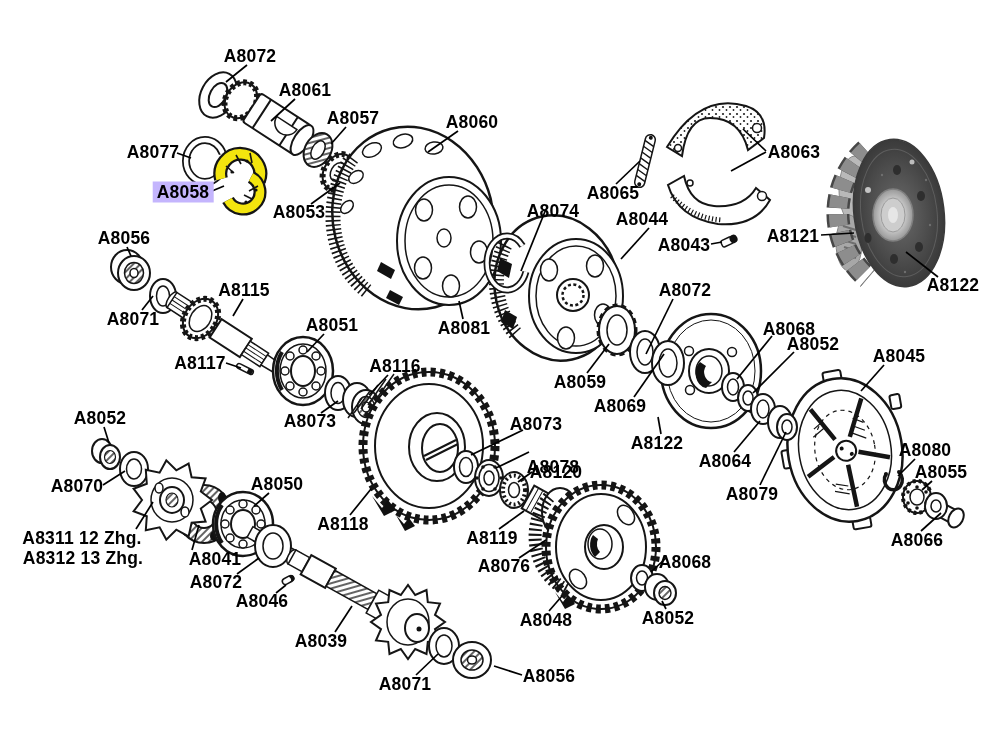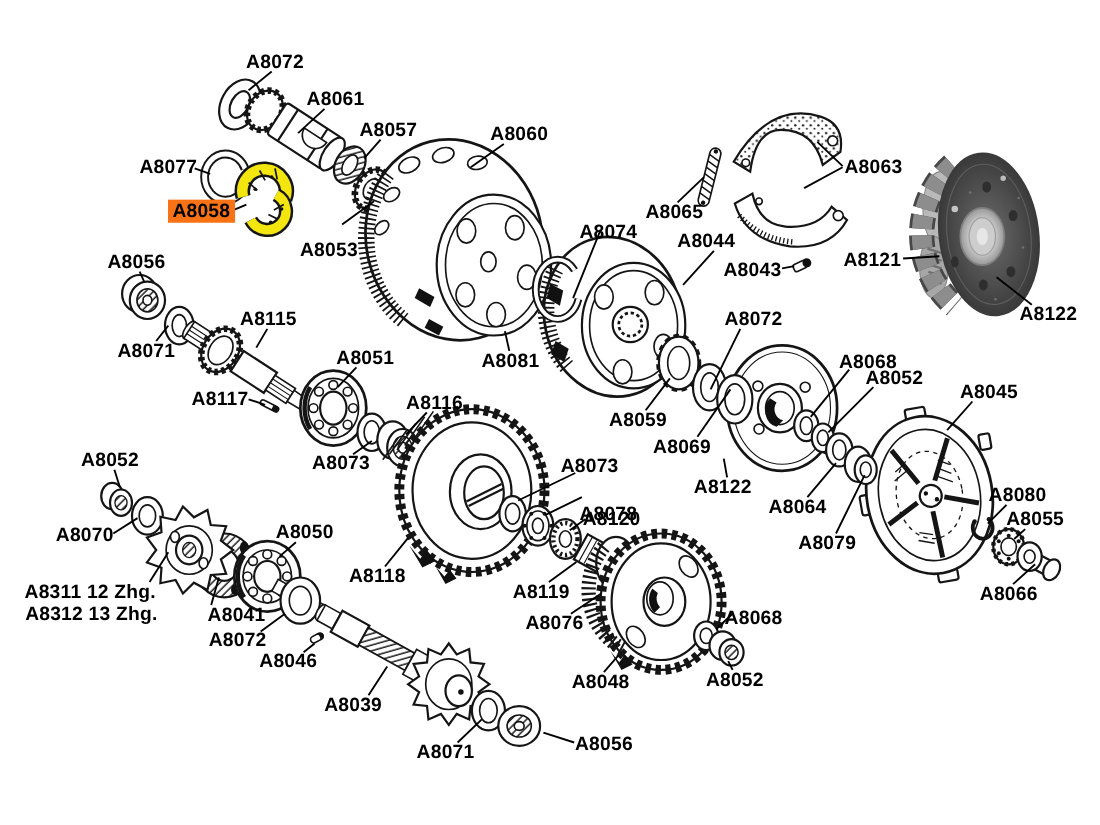--- a/index.html
+++ b/index.html
@@ -2,21 +2,21 @@
 <html><head>
 <meta charset="utf-8">
 <style>
   html,body{margin:0;padding:0;background:#fff;}
   #stage{position:relative;width:1000px;height:750px;background:#fff;overflow:hidden;
          font-family:"Liberation Sans",sans-serif;}
   #drawing{position:absolute;left:0;top:0;}
   #labels{position:absolute;left:0;top:0;width:996px;height:750px;pointer-events:none;text-decoration:underline;}
   .plabel{position:absolute;transform:translate(-50%,-50%);font-weight:bold;font-size:17.5px;
           color:#000;white-space:nowrap;letter-spacing:.2px;pointer-events:auto;}
-  .plabel.hl{background:#f97316;padding:0 4px;}
+  .plabel.hl{background:#c4b5fd;padding:0 4px;}
   
   .w2{fill:#fff;stroke:#151515;stroke-width:2;}
   .w25{fill:#fff;stroke:#151515;stroke-width:2.5;}
   .w15{fill:#fff;stroke:#151515;stroke-width:1.5;}
   .nf{fill:none;stroke:#151515;stroke-width:2;}
   .tick{fill:none;stroke:#151515;stroke-width:15;stroke-dasharray:1.6 2.8;}
   .gt{fill:none;stroke:#151515;stroke-width:9;stroke-dasharray:5 4.2;}
   .gts{fill:none;stroke:#151515;stroke-width:6;stroke-dasharray:3.5 3;}
   .blk{fill:#111;stroke:none;}
   .ldr{stroke:#000;stroke-width:1.7;}
@@ -504,21 +504,21 @@
         <line x1="522" y1="675" x2="494" y2="666" class="ldr"></line>
       </g>
 </svg>
 
 <div id="labels">
       <div class="plabel" style="left: 250px; top: 56px;">A8072</div>
       <div class="plabel" style="left: 305px; top: 90px;">A8061</div>
       <div class="plabel" style="left: 353px; top: 118px;">A8057</div>
       <div class="plabel" style="left: 153px; top: 152px;">A8077</div>
       <div class="plabel hl" style="left: 183px; top: 192px;">A8058</div>
-      <div class="plabel" style="left: 299px; top: 227px;">A8053</div>
+      <div class="plabel" style="left: 299px; top: 212px;">A8053</div>
       <div class="plabel" style="left: 124px; top: 238px;">A8056</div>
       <div class="plabel" style="left: 472px; top: 122px;">A8060</div>
       <div class="plabel" style="left: 553px; top: 211px;">A8074</div>
       <div class="plabel" style="left: 613px; top: 193px;">A8065</div>
       <div class="plabel" style="left: 642px; top: 219px;">A8044</div>
       <div class="plabel" style="left: 684px; top: 245px;">A8043</div>
       <div class="plabel" style="left: 794px; top: 152px;">A8063</div>
       <div class="plabel" style="left: 793px; top: 236px;">A8121</div>
       <div class="plabel" style="left: 953px; top: 285px;">A8122</div>
       <div class="plabel" style="left: 133px; top: 319px;">A8071</div>

